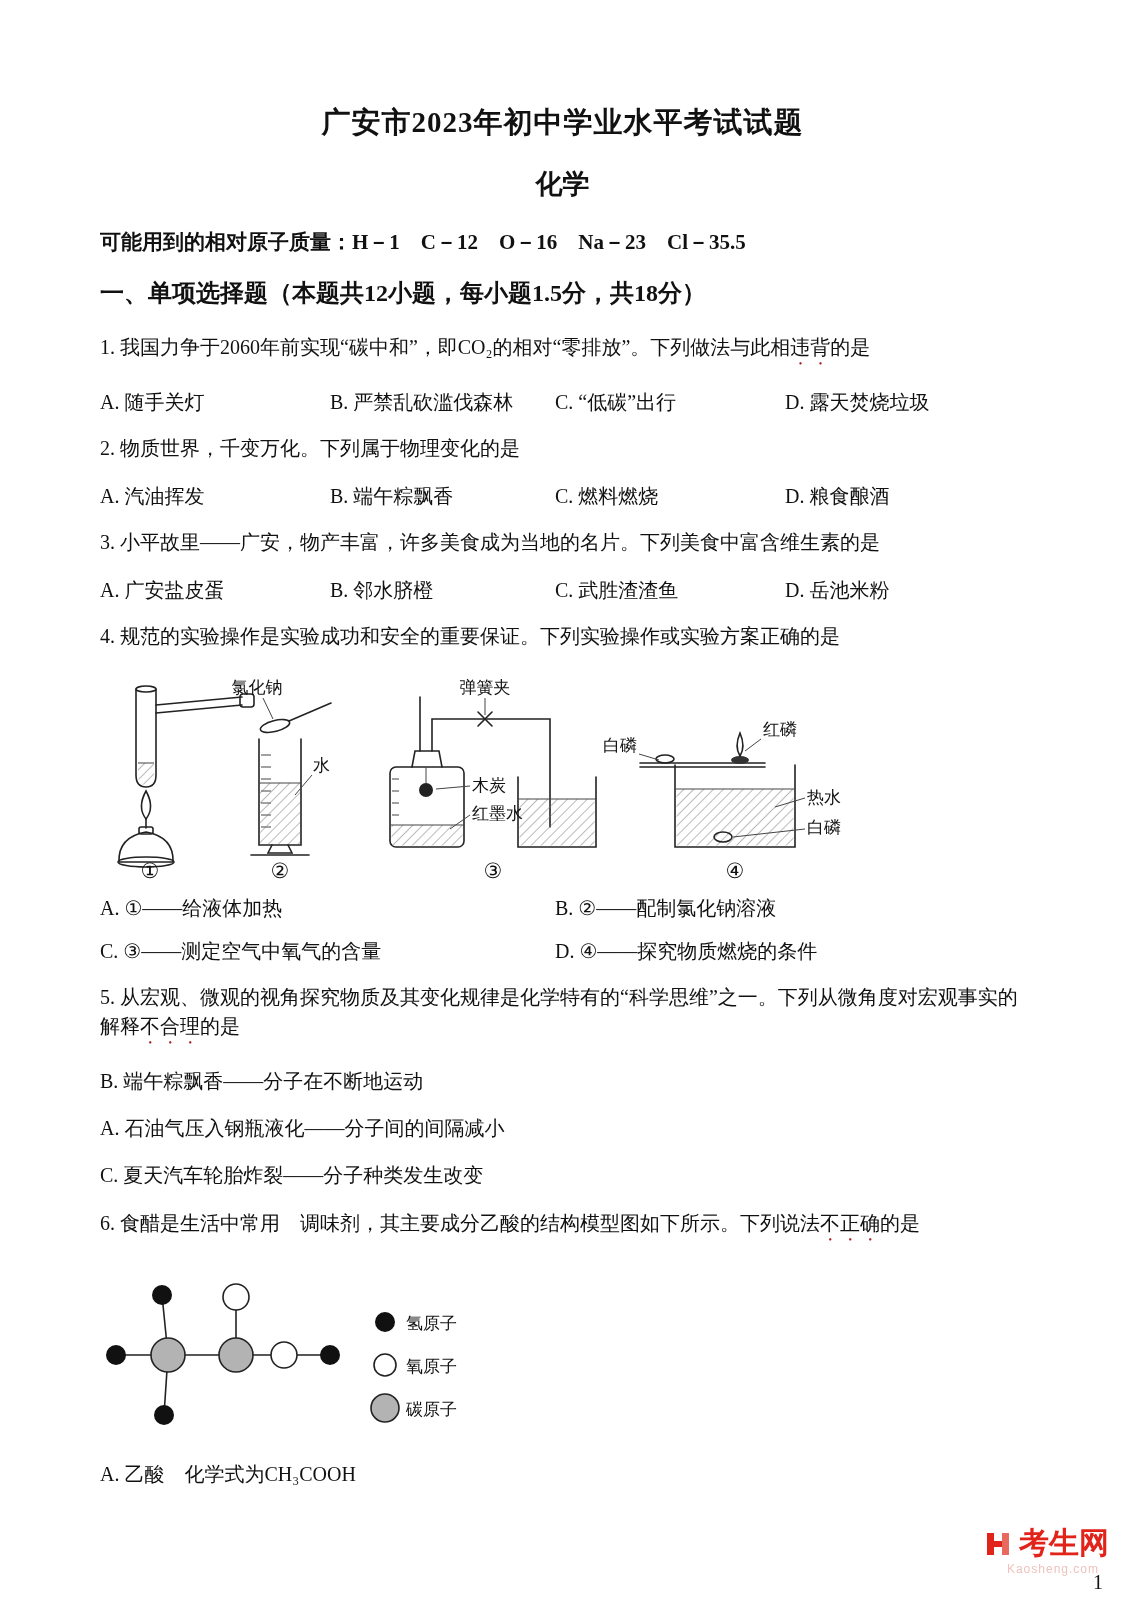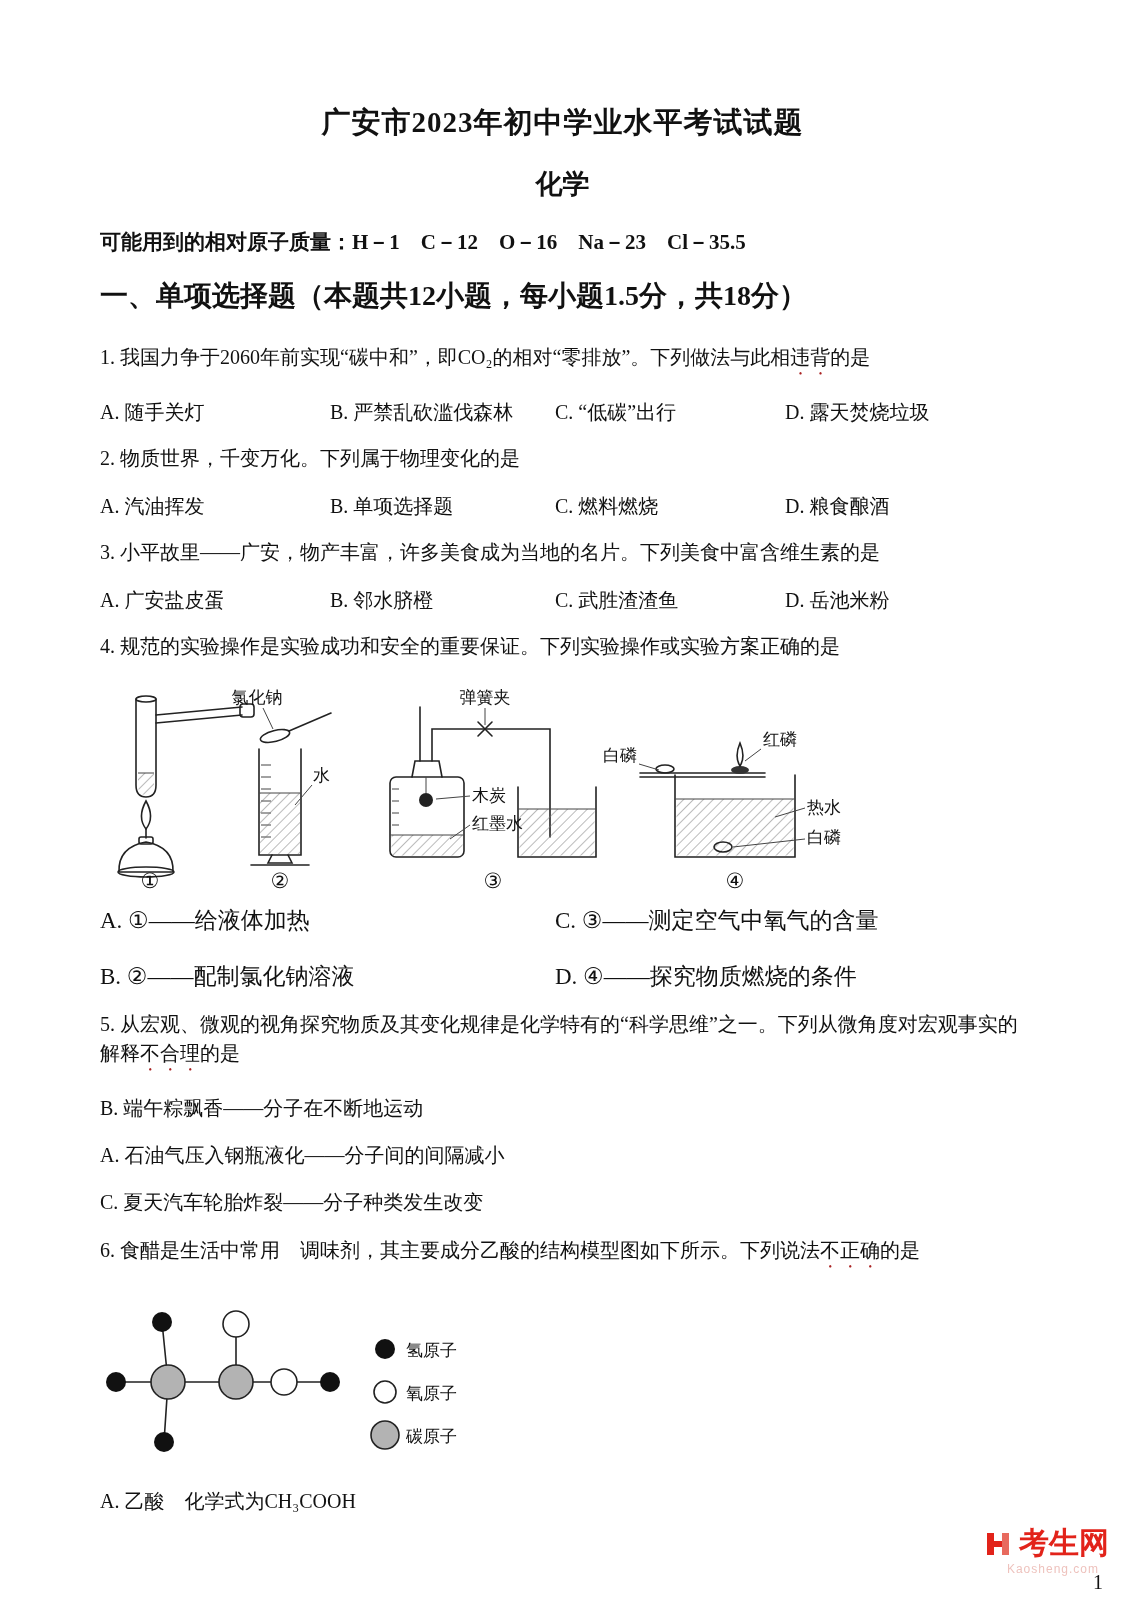--- a/index.html
+++ b/index.html
@@ -5,24 +5,24 @@
   html,body{margin:0;padding:0}
   body{
     width:1131px;height:1600px;position:relative;overflow:hidden;
     background:#ffffff;color:#111;
     font-family:"Liberation Serif","DejaVu Serif",serif;
   }
   .page{padding:84px 106px 0 100px}
   .title{font-size:29px;font-weight:700;text-align:center;letter-spacing:1px}
   .subject{font-size:27px;font-weight:700;text-align:center;}
   .atomic{font-size:21px;font-weight:700;margin-top:26px}
-  .section-h{font-size:28px;font-weight:700;margin-top:18px}
+  .section-h{font-size:24px;font-weight:700;margin-top:18px}
   .stem{font-size:20px;line-height:1.45;margin-top:18px}
   .opts4{display:grid;grid-template-columns:230px 225px 230px 1fr;font-size:20px;margin-top:17px}
-  .opts2{display:grid;grid-template-columns:455px 1fr;row-gap:25px;font-size:23px;margin-top:12px}
+  .opts2{display:grid;grid-template-columns:455px 1fr;row-gap:16px;font-size:20px;margin-top:12px}
   .optline{font-size:20px;margin-top:15px}
   .em-dot{
     -webkit-text-emphasis:filled dot #a22;text-emphasis:filled dot #a22;
     -webkit-text-emphasis-position:under right;text-emphasis-position:under right;
   }
   .figure{display:block;margin-top:8px}
   .model-row{margin-top:12px}
   svg text{font-family:"Liberation Serif","DejaVu Serif",serif}
   .ln{stroke:#222;stroke-width:1.6;fill:none;stroke-linecap:round}
   .ln-thin{stroke:#444;stroke-width:1;fill:none}
@@ -49,21 +49,21 @@
     <span>A. 随手关灯</span>
     <span>B. 严禁乱砍滥伐森林</span>
     <span>C. “低碳”出行</span>
     <span>D. 露天焚烧垃圾</span>
   </div>
 
   
   <p class="stem"><span>2. 物质世界，千变万化。下列属于物理变化的是</span></p>
   <div class="opts4">
     <span>A. 汽油挥发</span>
-    <span>B. 单项选择题</span>
+    <span>B. 端午粽飘香</span>
     <span>C. 燃料燃烧</span>
     <span>D. 粮食酿酒</span>
   </div>
 
   
   <p class="stem"><span>3. 小平故里——广安，物产丰富，许多美食成为当地的名片。下列美食中富含维生素的是</span></p>
   <div class="opts4">
     <span>A. 广安盐皮蛋</span>
     <span>B. 邻水脐橙</span>
     <span>C. 武胜渣渣鱼</span>
@@ -166,22 +166,22 @@
     </g>
 
     <text class="num" x="50" y="207" text-anchor="middle">①</text>
     <text class="num" x="180" y="207" text-anchor="middle">②</text>
     <text class="num" x="393" y="207" text-anchor="middle">③</text>
     <text class="num" x="635" y="207" text-anchor="middle">④</text>
   </svg>
 
   <div class="opts2">
     <span>A. ①——给液体加热</span>
+    <span>B. ②——配制氯化钠溶液</span>
     <span>C. ③——测定空气中氧气的含量</span>
-    <span>B. ②——配制氯化钠溶液</span>
     <span>D. ④——探究物质燃烧的条件</span>
   </div>
 
   
   <p class="stem"><span>5. 从宏观、微观的视角探究物质及其变化规律是化学特有的“科学思维”之一。下列从微角度对宏观事实的解释</span><span class="em-dot">不合理</span><span>的是</span></p>
   <p class="optline">B. 端午粽飘香——分子在不断地运动</p>
   <p class="optline">A. 石油气压入钢瓶液化——分子间的间隔减小</p>
   <p class="optline">C. 夏天汽车轮胎炸裂——分子种类发生改变</p>
 
   

